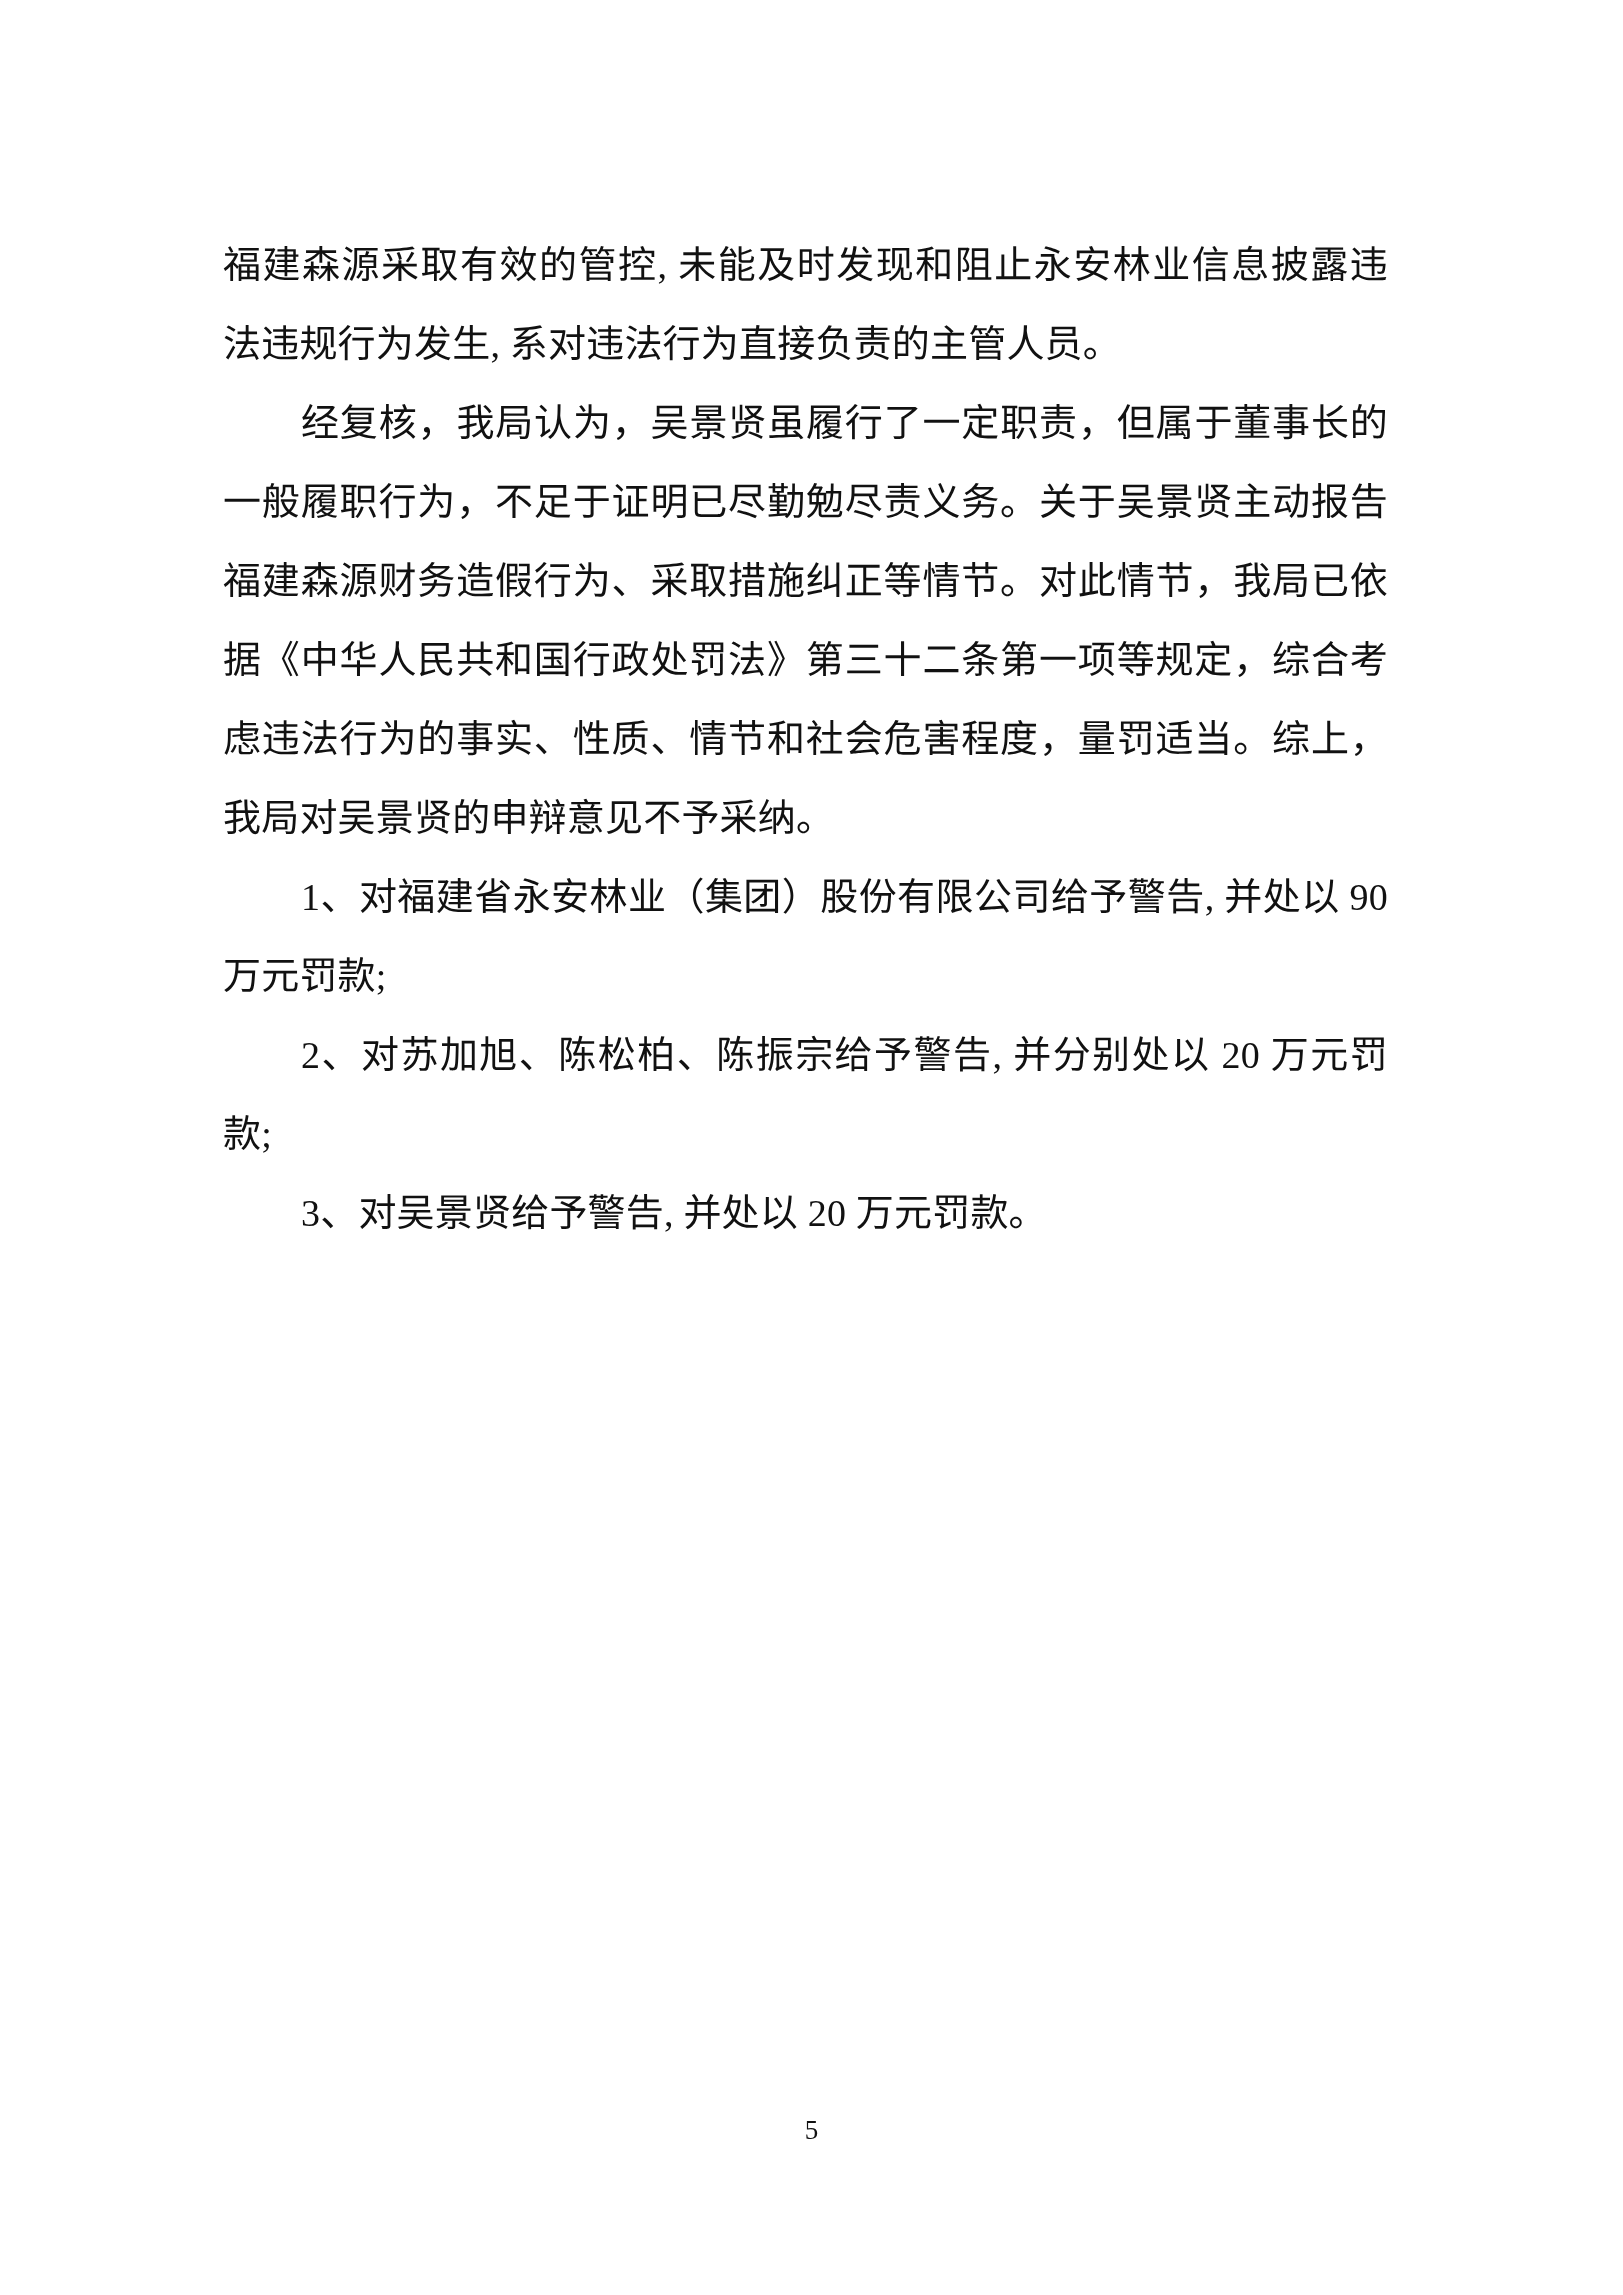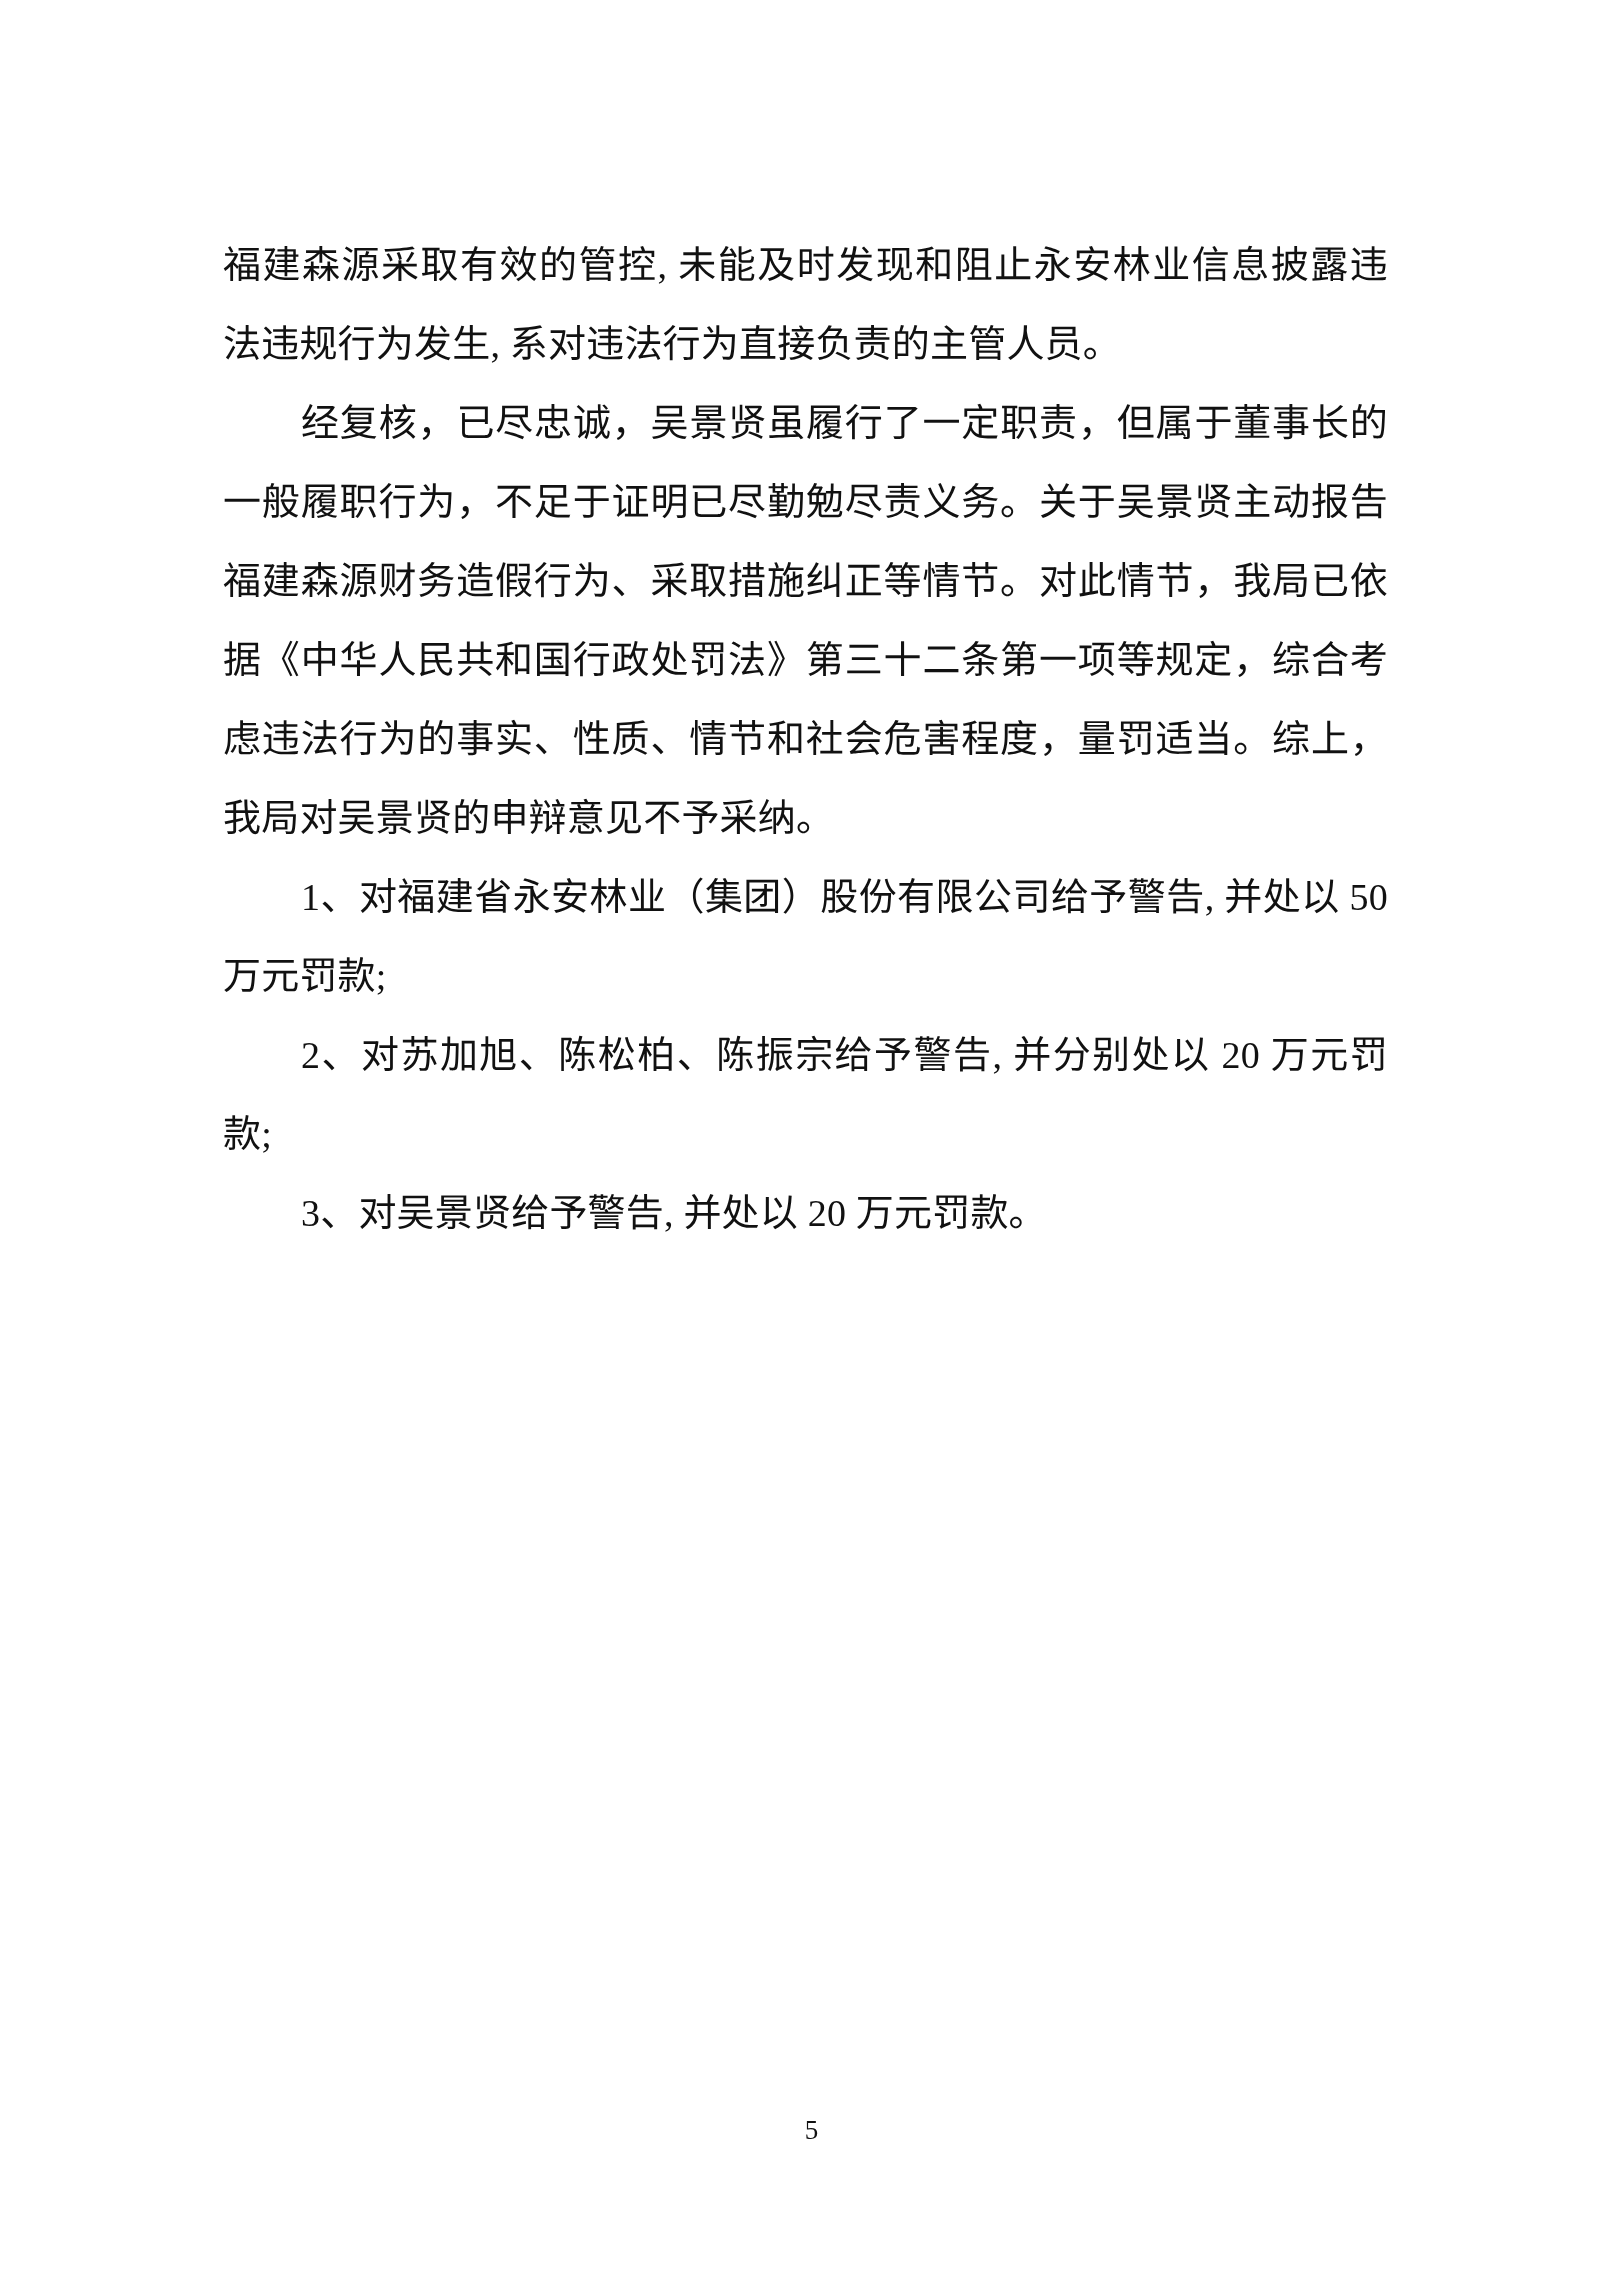--- a/index.html
+++ b/index.html
@@ -57,22 +57,22 @@
     color: #111111;
   }
 </style>
 </head>
 <body>
 
 <div class="page">
 
   <div class="doc-body">
     <p class="para">福建森源采取有效的管控, 未能及时发现和阻止永安林业信息披露违法违规行为发生, 系对违法行为直接负责的主管人员。</p>
-    <p class="para indent">经复核，已尽忠诚，吴景贤虽履行了一定职责，但属于董事长的一般履职行为，不足于证明已尽勤勉尽责义务。关于吴景贤主动报告福建森源财务造假行为、采取措施纠正等情节。对此情节，我局已依据《中华人民共和国行政处罚法》第三十二条第一项等规定，综合考虑违法行为的事实、性质、情节和社会危害程度，量罚适当。综上，我局对吴景贤的申辩意见不予采纳。</p>
-    <p class="para indent">1、对福建省永安林业（集团）股份有限公司给予警告, 并处以 50 万元罚款;</p>
+    <p class="para indent">经复核，我局认为，吴景贤虽履行了一定职责，但属于董事长的一般履职行为，不足于证明已尽勤勉尽责义务。关于吴景贤主动报告福建森源财务造假行为、采取措施纠正等情节。对此情节，我局已依据《中华人民共和国行政处罚法》第三十二条第一项等规定，综合考虑违法行为的事实、性质、情节和社会危害程度，量罚适当。综上，我局对吴景贤的申辩意见不予采纳。</p>
+    <p class="para indent">1、对福建省永安林业（集团）股份有限公司给予警告, 并处以 90 万元罚款;</p>
     <p class="para indent">2、对苏加旭、陈松柏、陈振宗给予警告, 并分别处以 20 万元罚款;</p>
     <p class="para indent">3、对吴景贤给予警告, 并处以 20 万元罚款。</p>
   </div>
 
   <div class="page-number">5</div>
 
 </div>
 
 
 </body></html>

